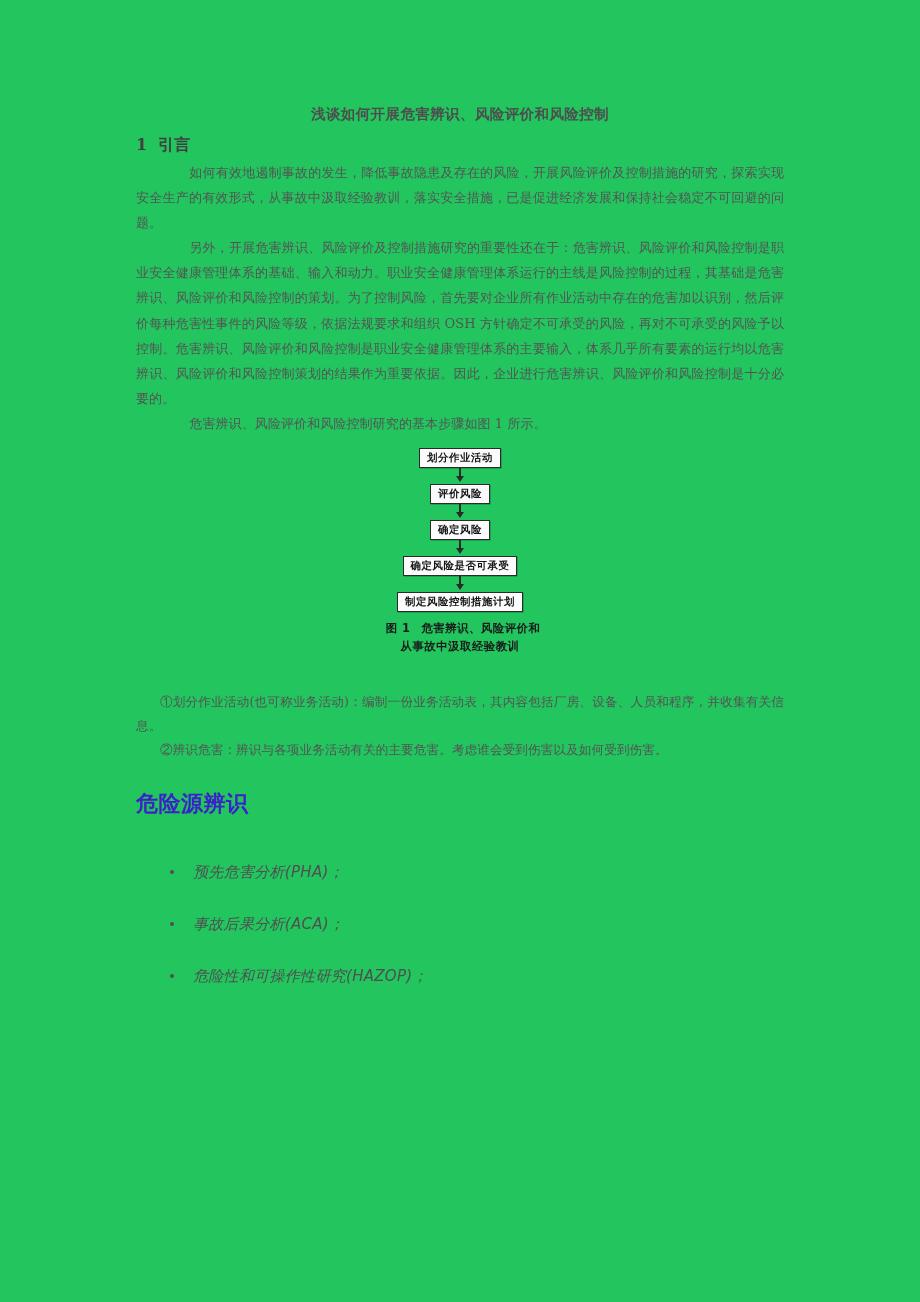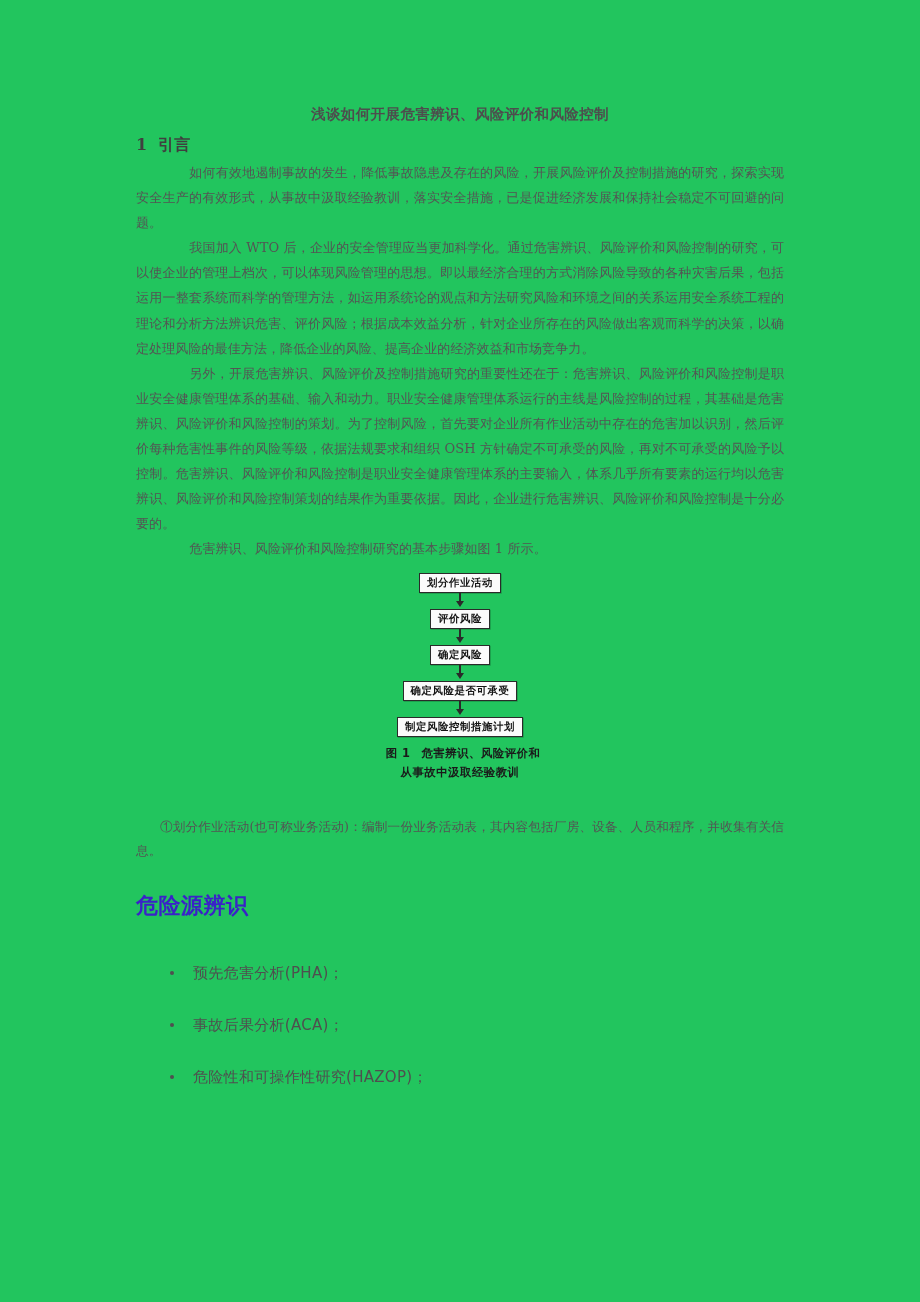--- a/index.html
+++ b/index.html
@@ -154,20 +154,21 @@
     margin: 28px 0 0 0;
     letter-spacing: 0.5px;
     line-height: 1.3;
   }
 
   
   ul.bullets {
     list-style: none;
     margin: 43px 0 10px 0;
     padding: 0;
+    font-style: italic;
   }
   ul.bullets li {
     position: relative;
     font-family: "DejaVu Sans", "Liberation Sans", sans-serif;
     font-size: 15px;
     color: #4f4f4f;
     padding-left: 57px;
     margin-bottom: 31px;
     line-height: 1.4;
     letter-spacing: 0.3px;
@@ -186,21 +187,20 @@
 <body>
 
 <div class="page">
   <div class="content">
 
     <h1 class="doc-title">浅谈如何开展危害辨识、风险评价和风险控制</h1>
 
     <div class="section-head"><span class="num">1</span><span>引言</span></div>
 
     <p class="body">如何有效地遏制事故的发生，降低事故隐患及存在的风险，开展风险评价及控制措施的研究，探索实现安全生产的有效形式，从事故中汲取经验教训，落实安全措施，已是促进经济发展和保持社会稳定不可回避的问题。</p>
-    <p class="body">我国加入 WTO 后，企业的安全管理应当更加科学化。通过危害辨识、风险评价和风险控制的研究，可以使企业的管理上档次，可以体现风险管理的思想。即以最经济合理的方式消除风险导致的各种灾害后果，包括运用一整套系统而科学的管理方法，如运用系统论的观点和方法研究风险和环境之间的关系运用安全系统工程的理论和分析方法辨识危害、评价风险；根据成本效益分析，针对企业所存在的风险做出客观而科学的决策，以确定处理风险的最佳方法，降低企业的风险、提高企业的经济效益和市场竞争力。</p>
     <p class="body">另外，开展危害辨识、风险评价及控制措施研究的重要性还在于：危害辨识、风险评价和风险控制是职业安全健康管理体系的基础、输入和动力。职业安全健康管理体系运行的主线是风险控制的过程，其基础是危害辨识、风险评价和风险控制的策划。为了控制风险，首先要对企业所有作业活动中存在的危害加以识别，然后评价每种危害性事件的风险等级，依据法规要求和组织 OSH 方针确定不可承受的风险，再对不可承受的风险予以控制。危害辨识、风险评价和风险控制是职业安全健康管理体系的主要输入，体系几乎所有要素的运行均以危害辨识、风险评价和风险控制策划的结果作为重要依据。因此，企业进行危害辨识、风险评价和风险控制是十分必要的。</p>
 
 
     <p class="body tight">危害辨识、风险评价和风险控制研究的基本步骤如图 1 所示。</p>
 
     <div class="figure">
       <div class="flow">
 
         <div class="fbox">划分作业活动</div>
         <div class="arrow">
@@ -230,20 +230,21 @@
       </div>
 
       <div class="fig-caption">
         <div><span class="cap-num">图 1</span><span>危害辨识、风险评价和</span></div>
         <div>从事故中汲取经验教训</div>
       </div>
     </div>
 
     <div class="notes">
       <p class="note">①划分作业活动(也可称业务活动)：编制一份业务活动表，其内容包括厂房、设备、人员和程序，并收集有关信息。</p>
+      <p class="note">②辨识危害：辨识与各项业务活动有关的主要危害。考虑谁会受到伤害以及如何受到伤害。</p>
     </div>
 
     <div class="blue-head" style="color: rgb(58, 34, 200);">危险源辨识</div>
 
     <ul class="bullets">
       <li><span class="dot"></span><span>预先危害分析(PHA)；</span></li>
       <li><span class="dot"></span><span>事故后果分析(ACA)；</span></li>
       <li><span class="dot"></span><span>危险性和可操作性研究(HAZOP)；</span></li>
     </ul>
 

